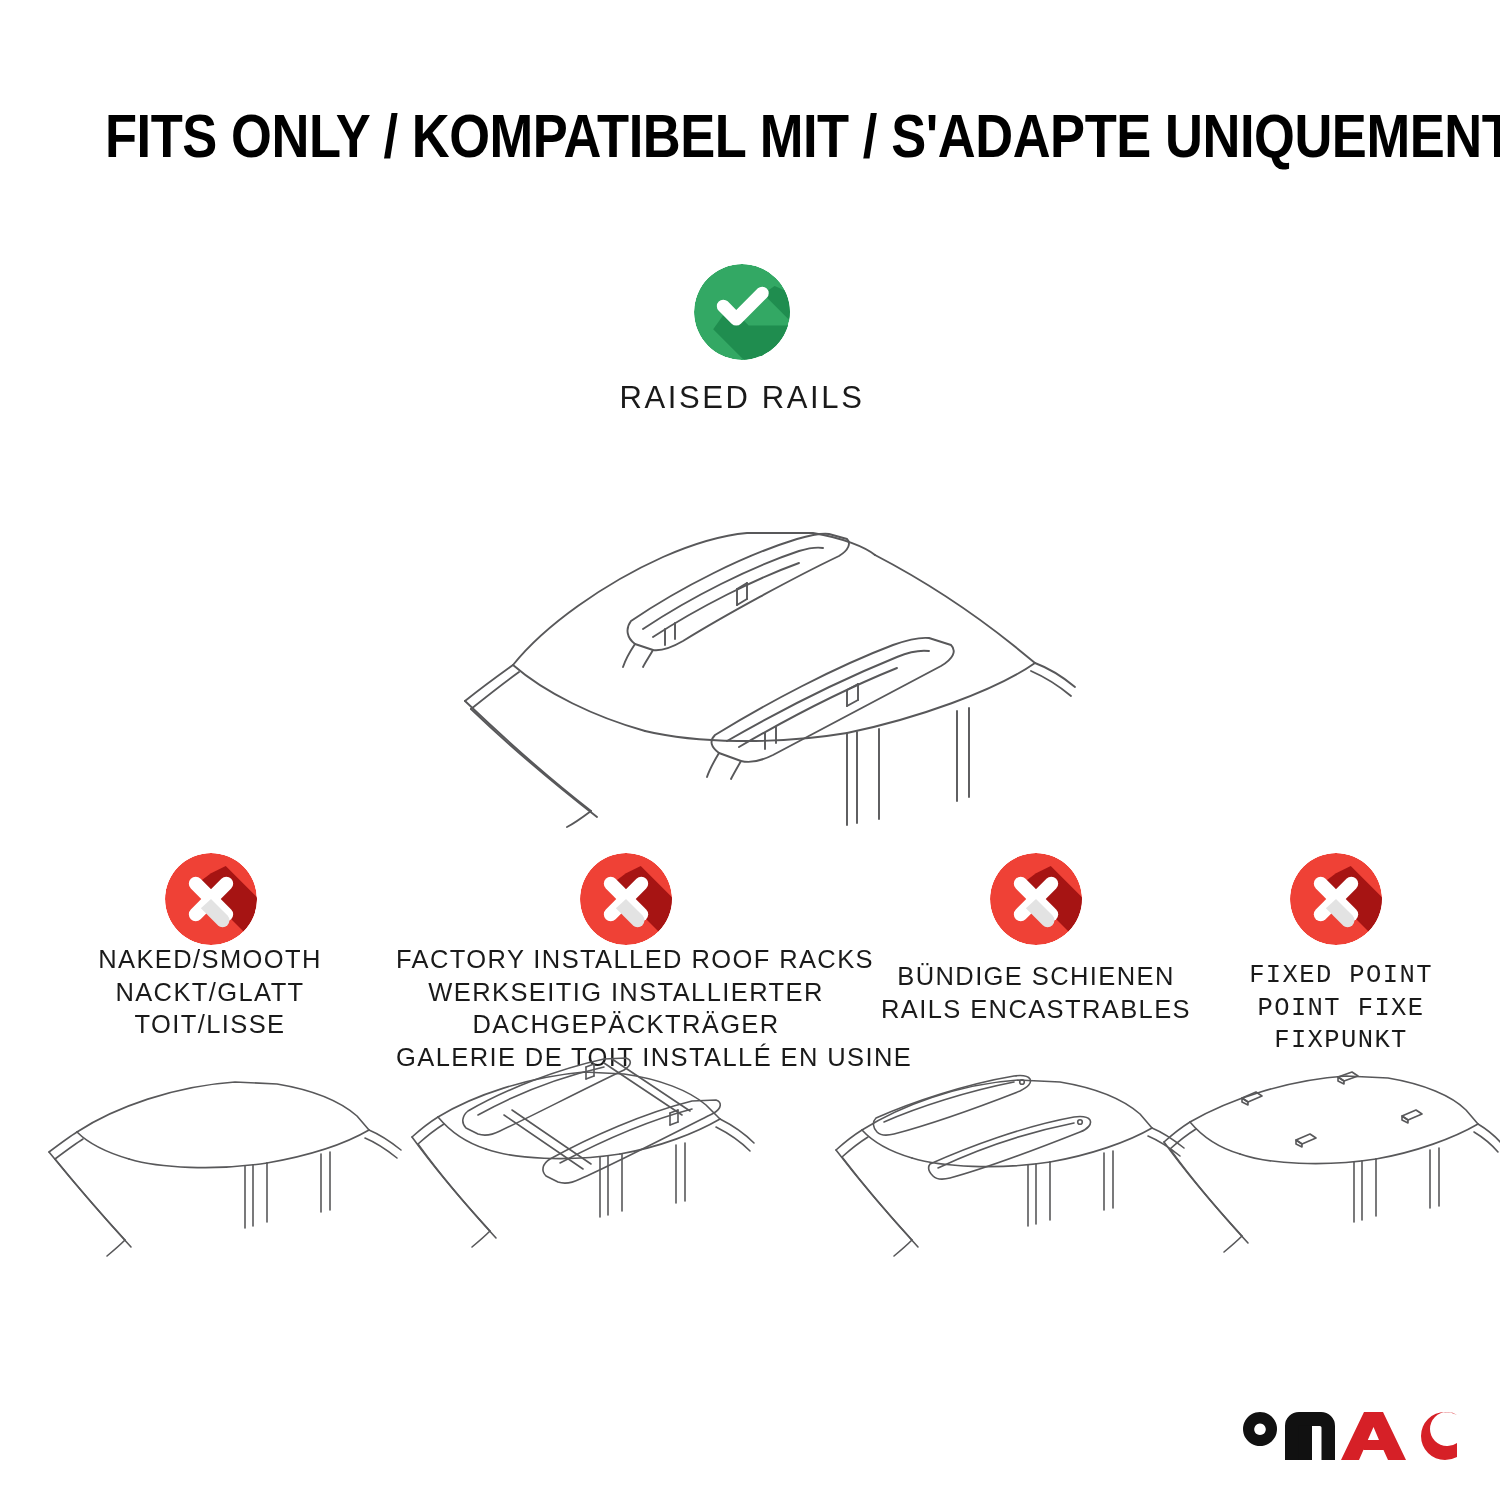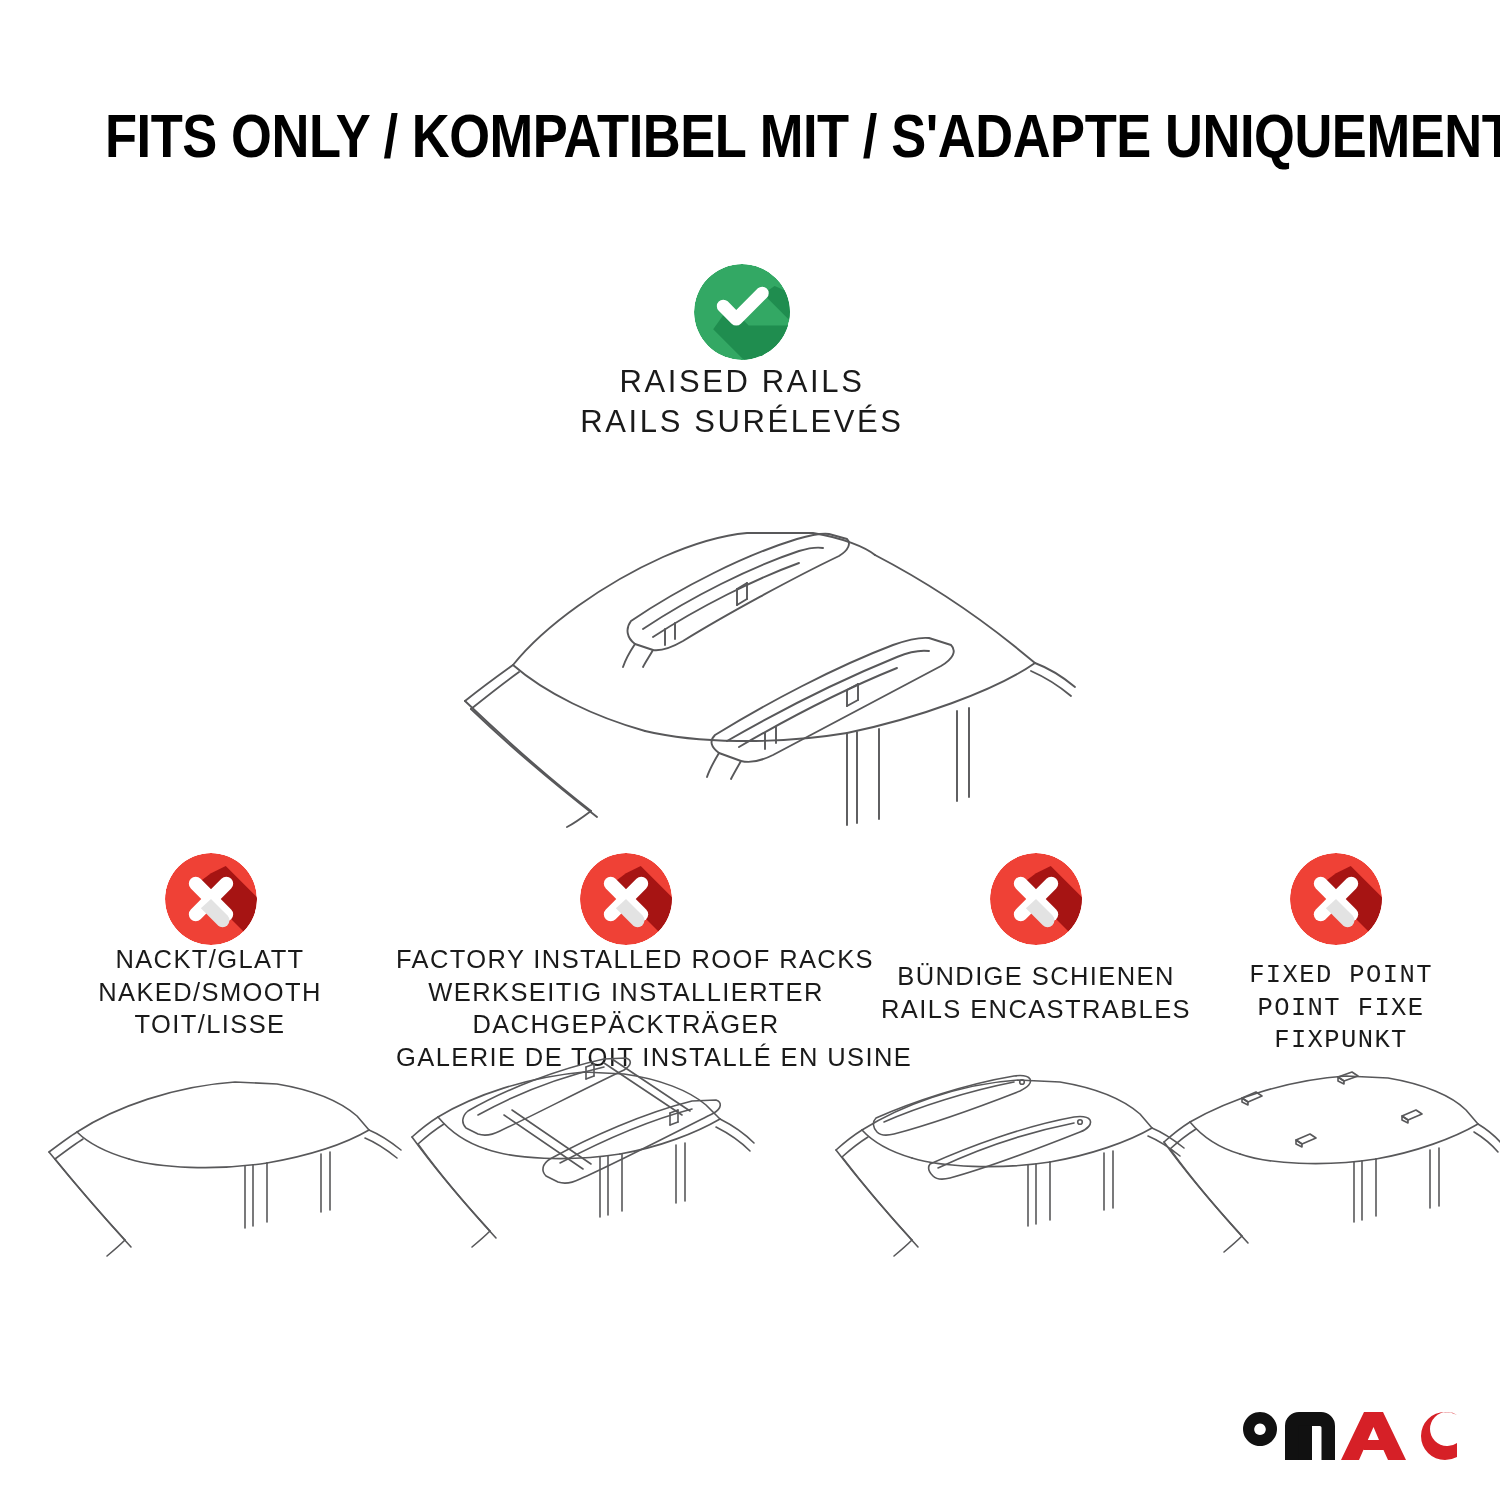--- a/index.html
+++ b/index.html
@@ -50,21 +50,21 @@
   }
   .fit-badge {
     left: 694px;
     top: 264px;
     width: 96px;
     height: 96px;
   }
   .fit-labels {
     position: absolute;
     left: 392px;
-    top: 362px;
+    top: 378px;
     width: 700px;
     text-align: center;
     font-size: 31px;
     letter-spacing: 2.6px;
     color: #1a1a1a;
     line-height: 1.30;
     font-weight: 400;
   }
   .fit-labels div { white-space: nowrap; }
 
@@ -130,21 +130,20 @@
         <path d="M37 44 L57 64 L100 64 L100 100 L52 100 L20 68 Z" fill="#1f8b4e" opacity="0.95"></path>
         <path d="M72 31 L100 59 L100 30 L84 23 Z" fill="#1f8b4e" opacity="0.95"></path>
 
         <path d="M25.5 48.5 a6.8 6.8 0 0 1 9.6 -9.6 L44 47.8 L66.5 25.3 a6.8 6.8 0 0 1 9.6 9.6 L48.8 62.2 a6.8 6.8 0 0 1 -9.6 0 Z" fill="#ffffff"></path>
       </g>
     </svg>
   </div>
 
   <div class="fit-labels">
     <div>RAISED RAILS</div>
-    <div>RAILS SURÉLEVÉS</div>
   </div>
 
   <div class="roof-main">
     <svg viewBox="0 0 712 330" xmlns="http://www.w3.org/2000/svg" fill="none" stroke="#58585a" stroke-width="1.9" stroke-linecap="round" stroke-linejoin="round">
 
       <path d="M118 160 C150 120 210 78 268 52 C300 38 330 30 352 28 L418 28 C448 33 470 42 480 50"></path>
       <path d="M480 50 C530 76 578 108 618 140 L640 158"></path>
       <path d="M640 158 C600 186 520 214 452 228"></path>
       <path d="M452 228 C380 240 300 238 250 226"></path>
       <path d="M250 226 C200 212 150 188 118 160"></path>
@@ -207,22 +206,22 @@
         <g fill="#ffffff">
           <rect x="42.5" y="19" width="15" height="62" rx="7.5" transform="rotate(45 50 50)"></rect>
           <rect x="42.5" y="19" width="15" height="62" rx="7.5" transform="rotate(-45 50 50)"></rect>
         </g>
         <path d="M50 50 L68 68 a7.5 7.5 0 0 1 -10.6 10.6 L39 60 Z" fill="#e3e3e3"></path>
       </g>
     </svg>
   </div>
 
   <div class="nofit-labels" style="left:40px;top:943px;width:340px;">
+    <div>NAKED/SMOOTH</div>
     <div>NACKT/GLATT</div>
-    <div>NAKED/SMOOTH</div>
     <div>TOIT/LISSE</div>
   </div>
 
   <div class="roof-small" style="left:45px;top:1060px;width:390px;height:235px;">
     <svg viewBox="0 0 390 235" xmlns="http://www.w3.org/2000/svg" fill="none" stroke="#58585a" stroke-width="1.6" stroke-linecap="round" stroke-linejoin="round">
       <path d="M32 72 C70 47 130 26 190 22 L232 24 C268 30 296 42 312 56 L324 70"></path>
       <path d="M324 70 C300 84 262 96 222 103"></path>
       <path d="M222 103 C170 111 114 108 84 99"></path>
       <path d="M84 99 C60 92 42 82 32 72"></path>
 

